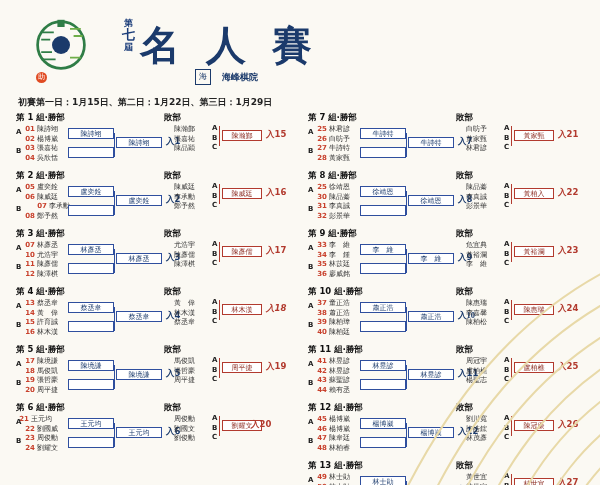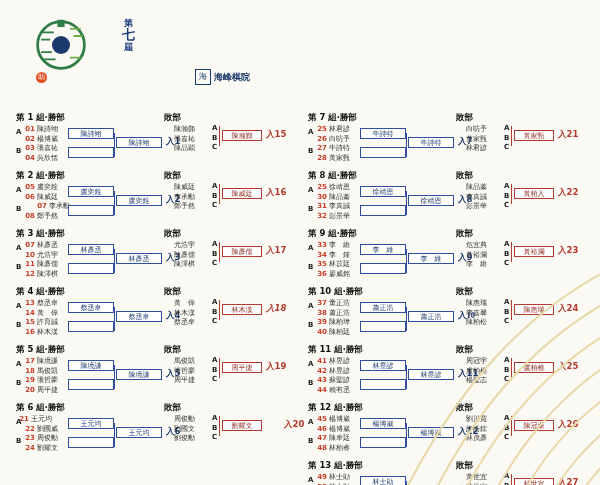--- a/index.html
+++ b/index.html
@@ -18,21 +18,21 @@
   .logo{position:absolute;left:34px;top:18px;width:54px;height:54px;}
   .logo svg{width:100%;height:100%;}
   .ordinal{position:absolute;left:122px;top:18px;text-align:center;color:#1b3d7a;font-size:9px;line-height:11px;font-weight:bold;}
   .ordinal .big{font-size:13px;}
   .title{position:absolute;left:140px;top:18px;font-size:40px;color:#1b3a6b;font-weight:bold;letter-spacing:6px;font-family:"DejaVu Serif","Liberation Serif",serif;}
   .sponsor{position:absolute;left:36px;top:72px;display:flex;align-items:center;gap:4px;}
   .sponsor .dot{width:11px;height:11px;border-radius:50%;background:#e04b22;color:#fff;font-size:7px;line-height:11px;text-align:center;}
   .sponsor .txt{font-size:8.5px;color:#333;}
   .sponsor2{position:absolute;left:195px;top:69px;display:flex;align-items:center;gap:3px;}
   .sponsor2 .mark{width:14px;height:14px;border:1px solid #1b3a6b;color:#1b3a6b;font-size:8px;line-height:13px;text-align:center;}
-  .sponsor2 .txt{font-size:9px;color:#1b3a6b;font-weight:bold;}
+  .sponsor2 .txt{font-size:9px;color:#1b3a6b;font-weight:bold;margin-left:8px;}
   .schedule{position:absolute;left:18px;top:96px;font-size:9px;color:#222;font-weight:bold;}
 
   
   .board{position:absolute;left:0;top:112px;width:600px;}
 
   .group{position:absolute;width:288px;}
   .grp-title{position:absolute;left:0;top:0;font-size:8.5px;font-weight:bold;color:#111;}
   .grp-title.loser{left:148px;}
 
   .seed{position:absolute;font-size:7px;color:#333;white-space:nowrap;}
@@ -67,27 +67,29 @@
       <path d="M8 16 L22 16 M8 24 L18 24 M8 38 L20 38 M8 46 L24 46" stroke="#2f7d46" stroke-width="2"></path>
       <path d="M40 12 L52 12 M44 20 L54 20 M40 44 L52 44" stroke="#6fae49" stroke-width="2"></path>
       <rect x="26" y="2" width="8" height="8" fill="#2f7d46"></rect>
     </svg>
   </div>
   <div class="ordinal">
     <span>第</span><br>
     <span class="big">七</span><br>
     <span>屆</span>
   </div>
+  <div class="title">名 人 賽</div>
   <div class="sponsor">
     <span class="dot">助</span>
   </div>
   <div class="sponsor2">
     <span class="mark">海</span>
     <span class="txt">海峰棋院</span>
   </div>
+  <div class="schedule">初賽第一日：1月15日、第二日：1月22日、第三日：1月29日</div>
 </div>
 
 <div class="board" id="board">
     <div class="group" style="left: 16px; top: 0px;">
       <div class="grp-title">第 1 組‧勝部</div>
       <div class="grp-title loser">敗部</div>
       <div class="seed" style="left:8px;top:12px;"><span class="seedno">01</span><span class="seedname">陳詩翊</span></div>
       <div class="seed" style="left:8px;top:21.5px;"><span class="seedno">02</span><span class="seedname">楊博崴</span></div>
       <div class="seed" style="left:8px;top:31px;"><span class="seedno">03</span><span class="seedname">張嘉祐</span></div>
       <div class="seed" style="left:8px;top:40.5px;"><span class="seedno">04</span><span class="seedname">吳欣恬</span></div>
@@ -218,21 +220,21 @@
       <div class="pill w" style="left:100px;top:25px;">王元均</div>
       <div class="adv" style="left:150px;top:24px;">入6</div>
       <div class="conn" style="left:98px;top:21px;width:3px;height:24px;border-left-width:1px;border-color:#2f4f9e;"></div>
       <div class="seed" style="left:156px;top:12px;"><span class="seedname">周俊勳</span></div>
       <div class="seed" style="left:156px;top:21.5px;"><span class="seedname">劉國文</span></div>
       <div class="seed" style="left:156px;top:31px;"><span class="seedname">劉俊勳</span></div>
       <div class="letter" style="left:196px;top:12px;">A</div>
       <div class="letter" style="left:196px;top:21.5px;">B</div>
       <div class="letter" style="left:196px;top:31px;">C</div>
       <div class="pill w2 red" style="left:206px;top:18px;">劉耀文</div>
-      <div class="adv red" style="left:268px;top:17px;">入20</div>
+      <div class="adv red" style="left:235px;top:17px;">入20</div>
       <div class="conn red" style="left:203px;top:14px;width:3px;height:20px;border-left-width:1px;"></div>
     </div>
     <div class="group" style="left: 308px; top: 0px;">
       <div class="grp-title">第 7 組‧勝部</div>
       <div class="grp-title loser">敗部</div>
       <div class="seed" style="left:8px;top:12px;"><span class="seedno">25</span><span class="seedname">林君諺</span></div>
       <div class="seed" style="left:8px;top:21.5px;"><span class="seedno">26</span><span class="seedname">白昉予</span></div>
       <div class="seed" style="left:8px;top:31px;"><span class="seedno">27</span><span class="seedname">牛詩特</span></div>
       <div class="seed" style="left:8px;top:40.5px;"><span class="seedno">28</span><span class="seedname">黃家甄</span></div>
       <div class="letter" style="left:0px;top:16px;">A</div>

